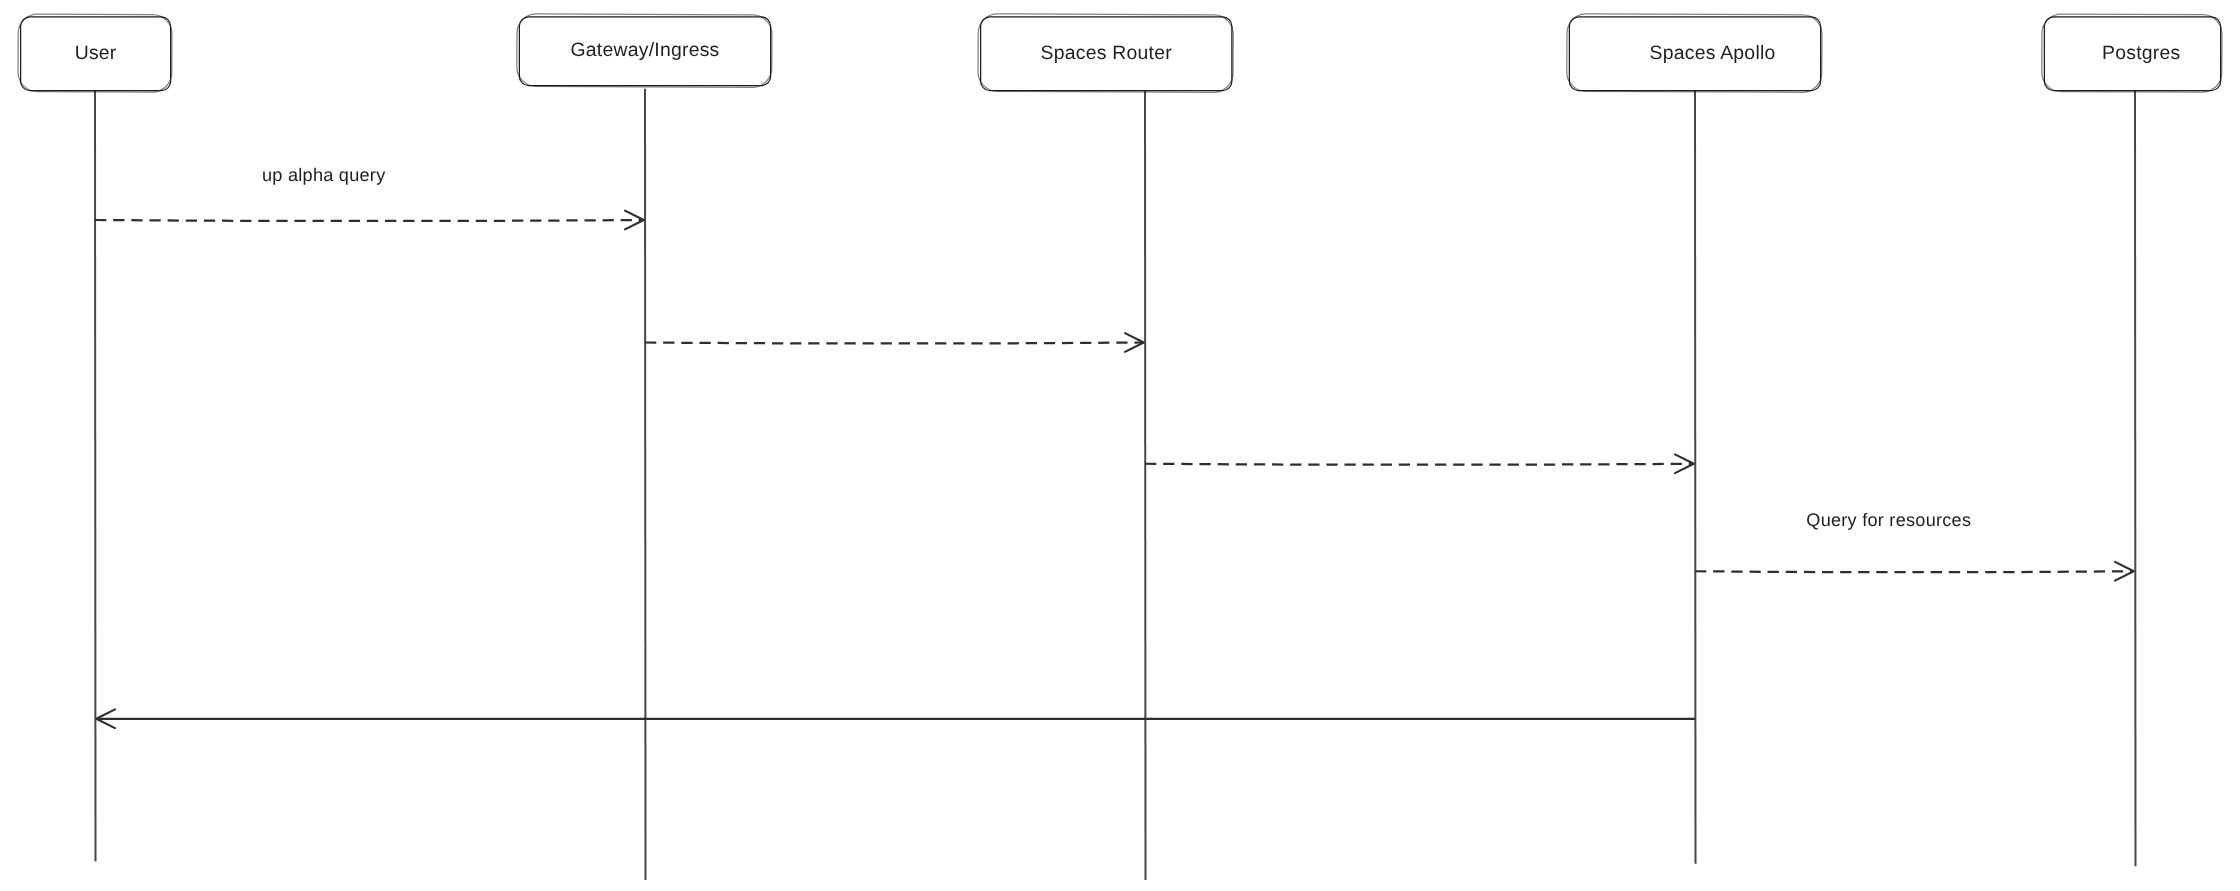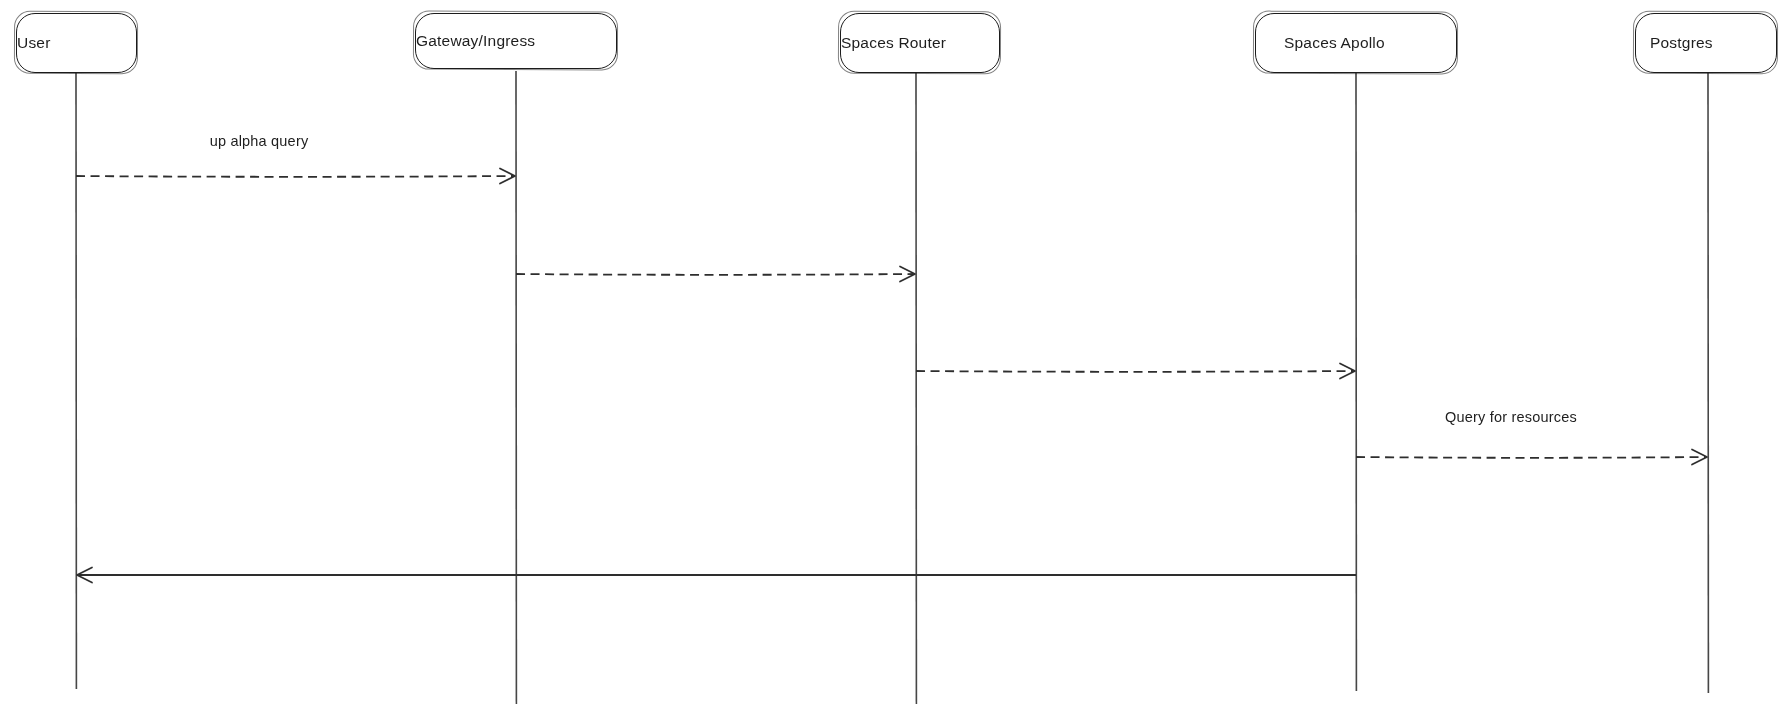--- a/index.html
+++ b/index.html
@@ -20,23 +20,24 @@
     left: 0;
     top: 0;
     width: 1792px;
     height: 713px;
   }
   .actor-box {
     position: absolute;
     box-sizing: border-box;
     background: #ffffff;
     border: 1.7px solid #1c1c1c;
-    border-radius: 19px;
+    border-radius: 8px;
     display: flex;
     align-items: center;
+    justify-content: center;
     z-index: 2;
   }
   
   .actor-box::after {
     content: "";
     position: absolute;
     left: -3px;
     top: -3px;
     right: -2px;
     bottom: -2px;
@@ -81,21 +82,21 @@
       <path d="M 1356 575 Q 716 576.6 78 575" fill="none" stroke="#2e2e2e" stroke-width="1.8"></path>
       <path d="M 92 567.5 L 77 575 L 92 582.5" fill="none" stroke="#2e2e2e" stroke-width="1.7" stroke-linecap="round" stroke-linejoin="round"></path>
     </svg>
 
   <div class="actor-box" style="left: 16px; top: 13px; width: 121px; height: 60px;">
     <span class="actor-label">User</span>
   </div>
   <div class="actor-box" style="left: 415px; top: 13px; width: 202px; height: 56px;">
     <span class="actor-label">Gateway/Ingress</span>
   </div>
-  <div class="actor-box" style="left: 840px; top: 13px; width: 160px; height: 60px;">
+  <div class="actor-box" style="left: 784px; top: 13px; width: 202px; height: 60px;">
     <span class="actor-label">Spaces Router</span>
   </div>
   <div class="actor-box" style="left: 1255px; top: 13px; width: 202px; height: 60px; padding-left: 28px;">
     <span class="actor-label">Spaces Apollo</span>
   </div>
   <div class="actor-box" style="left: 1635px; top: 13px; width: 142px; height: 60px; padding-left: 14px;">
     <span class="actor-label">Postgres</span>
   </div>
 
 </div>

